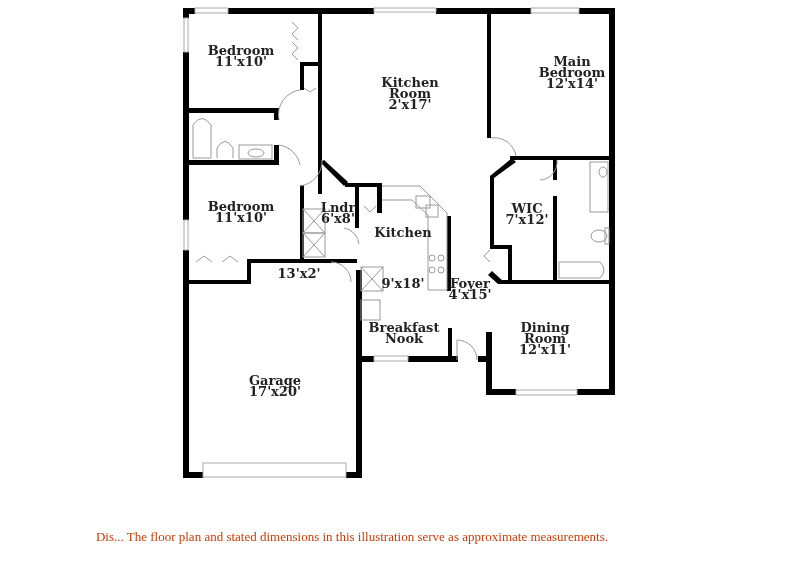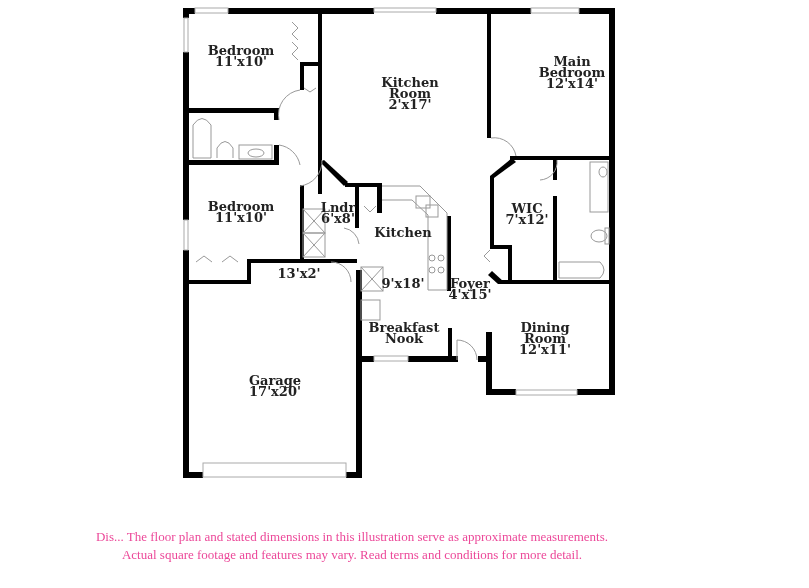--- a/index.html
+++ b/index.html
@@ -1,20 +1,20 @@
 <!DOCTYPE html>
 <html><head>
 <meta charset="utf-8">
 <style>
   html, body { margin: 0; padding: 0; background: #ffffff; }
   body { width: 809px; height: 588px; position: relative; overflow: hidden; font-family: "DejaVu Serif", serif; }
   #plan { position: absolute; left: 0; top: 0; }
   .lbl { position: absolute; text-align: center; font-family: "DejaVu Serif", serif; font-weight: bold; font-size: 13px; line-height: 11px; color: #222; white-space: nowrap; transform: translateX(-50%); }
   .lbl span { display: block; }
-  .disclaimer { position: absolute; left: 0; width: 704px; top: 528px; text-align: center; font-family: "Liberation Serif", serif; font-size: 13px; line-height: 18px; color: #ec4899; }
+  .disclaimer { position: absolute; left: 0; width: 704px; top: 528px; text-align: center; font-family: "Liberation Serif", serif; font-size: 13px; line-height: 18px; color: #c2410c; }
   .disclaimer span { display: block; }
 </style>
 </head>
 <body>
 
 <svg id="plan" width="809" height="520" viewBox="0 0 809 520" xmlns="http://www.w3.org/2000/svg">
   <g fill="#000">
 
     <rect x="183" y="8" width="12" height="6"></rect>
     <rect x="228" y="8" width="146" height="6"></rect>
@@ -191,14 +191,13 @@
   <span>Room</span>
   <span>12'x11'</span>
 </div>
 <div class="lbl" style="left:275px; top:375px;">
   <span>Garage</span>
   <span>17'x20'</span>
 </div>
 
 <div class="disclaimer">
   <span>Dis... The floor plan and stated dimensions in this illustration serve as approximate measurements.</span>
-  <span>Actual square footage and features may vary. Read terms and conditions for more detail.</span>
 </div>
 
 </body></html>

